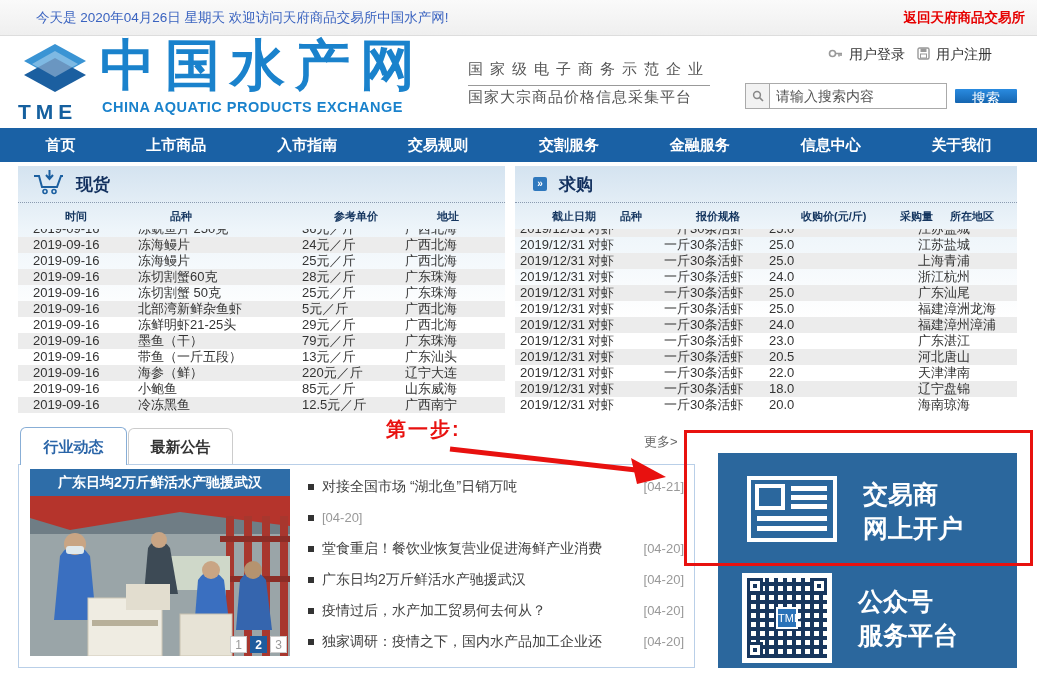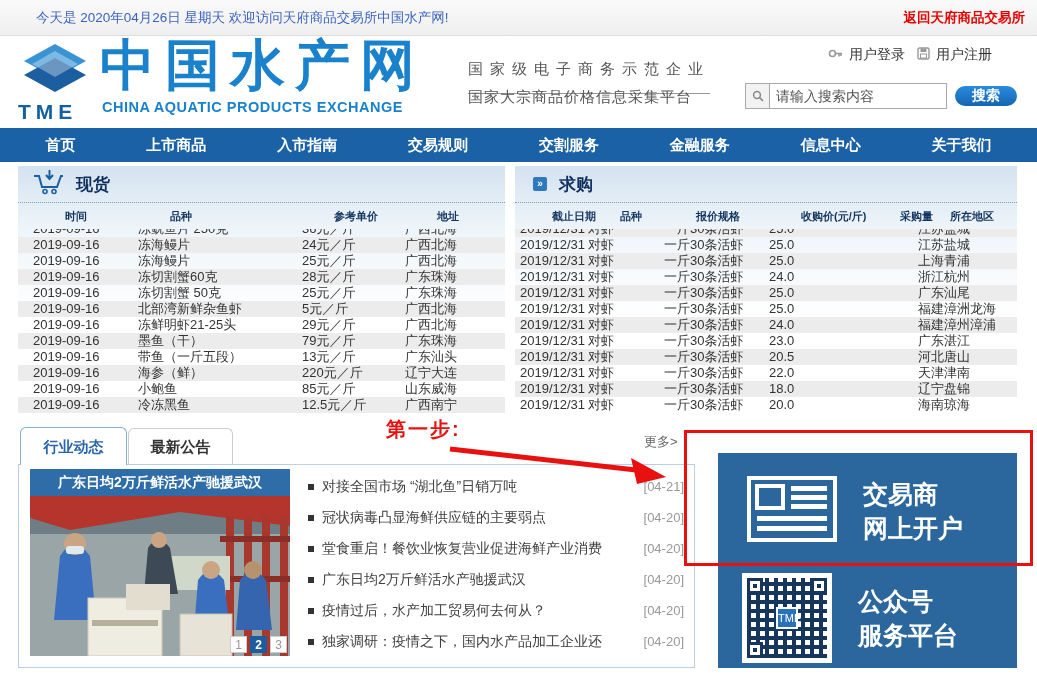--- a/index.html
+++ b/index.html
@@ -11,32 +11,32 @@
           display:flex;align-items:center;justify-content:space-between;padding:0 12px;}
   .welcome{color:#3a63c0;font-size:13.5px;margin-left:24px;}
   .return-link{color:#e60000;font-size:13.5px;font-weight:bold;text-decoration:none;cursor:pointer;}
   
   .logo-mark{position:absolute;left:16px;top:42px;}
   .logo-tme{position:absolute;left:18px;top:100px;font-size:21px;font-weight:bold;color:#15609f;letter-spacing:5px;}
   .logo-cn{position:absolute;left:100px;top:36px;font-size:55px;font-weight:bold;color:#1a82cc;
            letter-spacing:10px;font-family:"Liberation Serif","DejaVu Serif",serif;line-height:60px;white-space:nowrap;}
   .logo-en{position:absolute;left:102px;top:99px;font-size:14.5px;font-weight:bold;color:#1a82cc;letter-spacing:.5px;white-space:nowrap;}
   .slogan1{position:absolute;left:468px;top:60px;font-size:15px;color:#555;letter-spacing:7px;
-           border-bottom:1px solid #999;padding-bottom:14px;white-space:nowrap;}
+           border-bottom:1px solid #999;padding-bottom:6px;white-space:nowrap;}
   .slogan2{position:absolute;left:468px;top:88px;font-size:15px;color:#555;letter-spacing:1px;white-space:nowrap;}
   .user-links{position:absolute;left:828px;top:46px;display:flex;align-items:center;gap:6px;font-size:14px;color:#333;}
   .user-links a{color:#333;text-decoration:none;cursor:pointer;}
   .searchbar{position:absolute;left:745px;top:83px;display:flex;align-items:center;}
   .search-iconbox{width:24px;height:26px;box-sizing:border-box;border:1px solid #aaa;border-right:none;
                   background:#f2f2f2;display:flex;align-items:center;justify-content:center;}
   .search-input{width:178px;height:26px;box-sizing:border-box;border:1px solid #aaa;font-size:14px;
                 padding:0 6px;color:#333;outline:none;}
   .search-input::placeholder{color:#555;}
-  .search-btn{margin-left:8px;width:62px;height:20px;border:none;cursor:pointer;border-radius:12px;
-              background:linear-gradient(#2a8be0,#1565b0);color:#fff;font-size:14px;font-weight:bold;}
+  .search-btn{margin-left:8px;width:62px;height:14px;border:none;cursor:pointer;border-radius:1px;
+              background:linear-gradient(#2a8be0,#1565b0);color:#fff;font-size:14px;font-weight:normal;}
   
   .nav{position:absolute;left:0;top:128px;width:1037px;height:34px;background:#1a61a5;
        display:flex;align-items:center;justify-content:space-around;padding:0 10px;box-sizing:border-box;}
   .nav a{color:#fff;font-size:15px;font-weight:bold;text-decoration:none;cursor:pointer;}
   
   .panel{position:absolute;top:166px;height:254px;background:linear-gradient(180deg,#d4e3f0,#eef5fa 25%,#fff 60%);}
   .panel-left{left:18px;width:487px;}
   .panel-right{left:515px;width:502px;}
   .panel-head{height:36px;display:flex;align-items:center;border-bottom:1px dotted #8a9ab0;}
   .panel-title{font-size:17px;font-weight:bold;color:#12305e;margin-left:12px;}
@@ -414,21 +414,20 @@
   </div>
 
   <div class="news-list">
       <div class="news-item">
         <span class="bullet"></span>
         <span class="ntitle">对接全国市场 “湖北鱼”日销万吨</span>
         <span class="ndate">[04-21]</span>
       </div>
       <div class="news-item">
         <span class="bullet"></span>
-        <span class="ntitle">冠状病毒凸显海鲜供应链的主要弱点</span>
         <span class="ndate">[04-20]</span>
       </div>
       <div class="news-item">
         <span class="bullet"></span>
         <span class="ntitle">堂食重启！餐饮业恢复营业促进海鲜产业消费</span>
         <span class="ndate">[04-20]</span>
       </div>
       <div class="news-item">
         <span class="bullet"></span>
         <span class="ntitle">广东日均2万斤鲜活水产驰援武汉</span>

